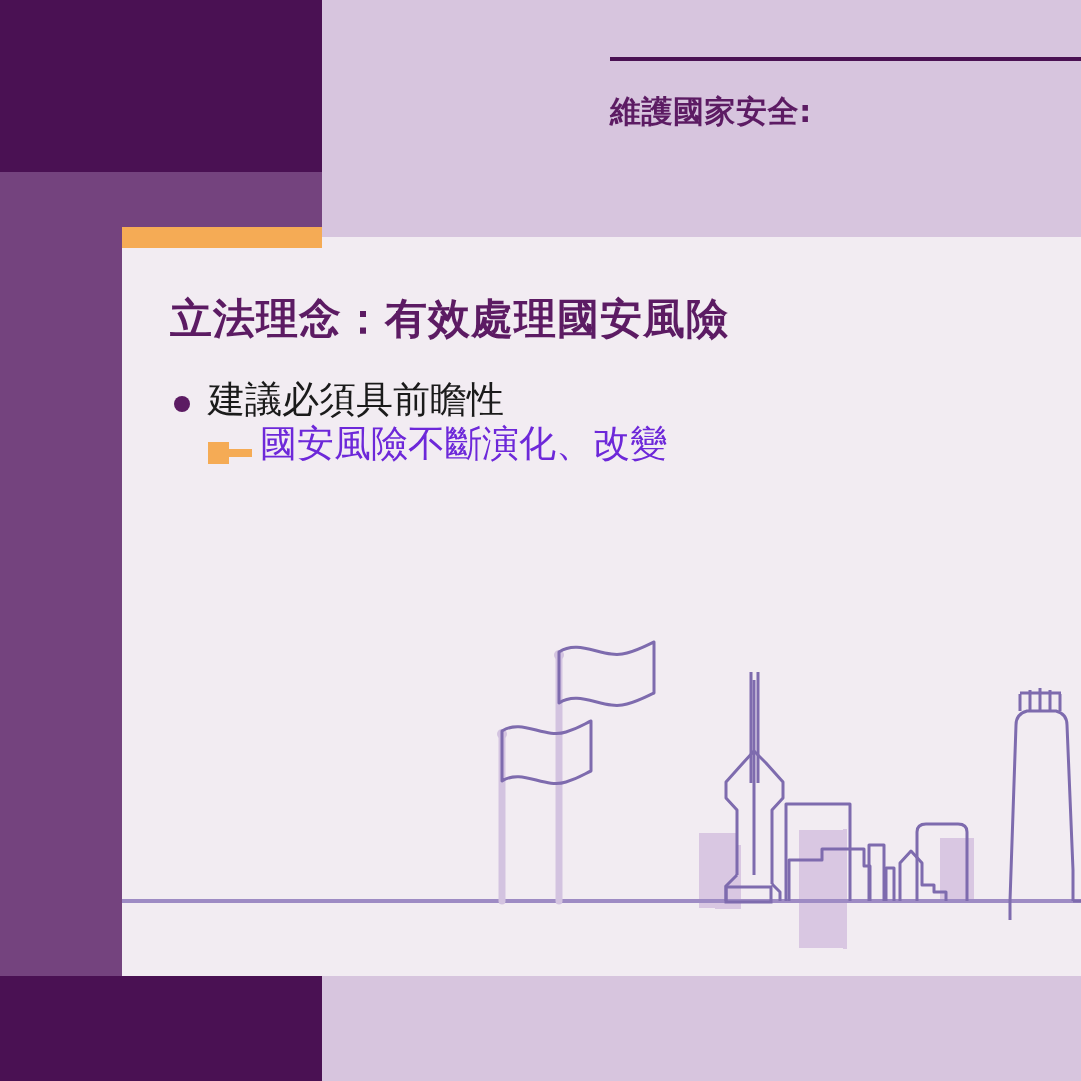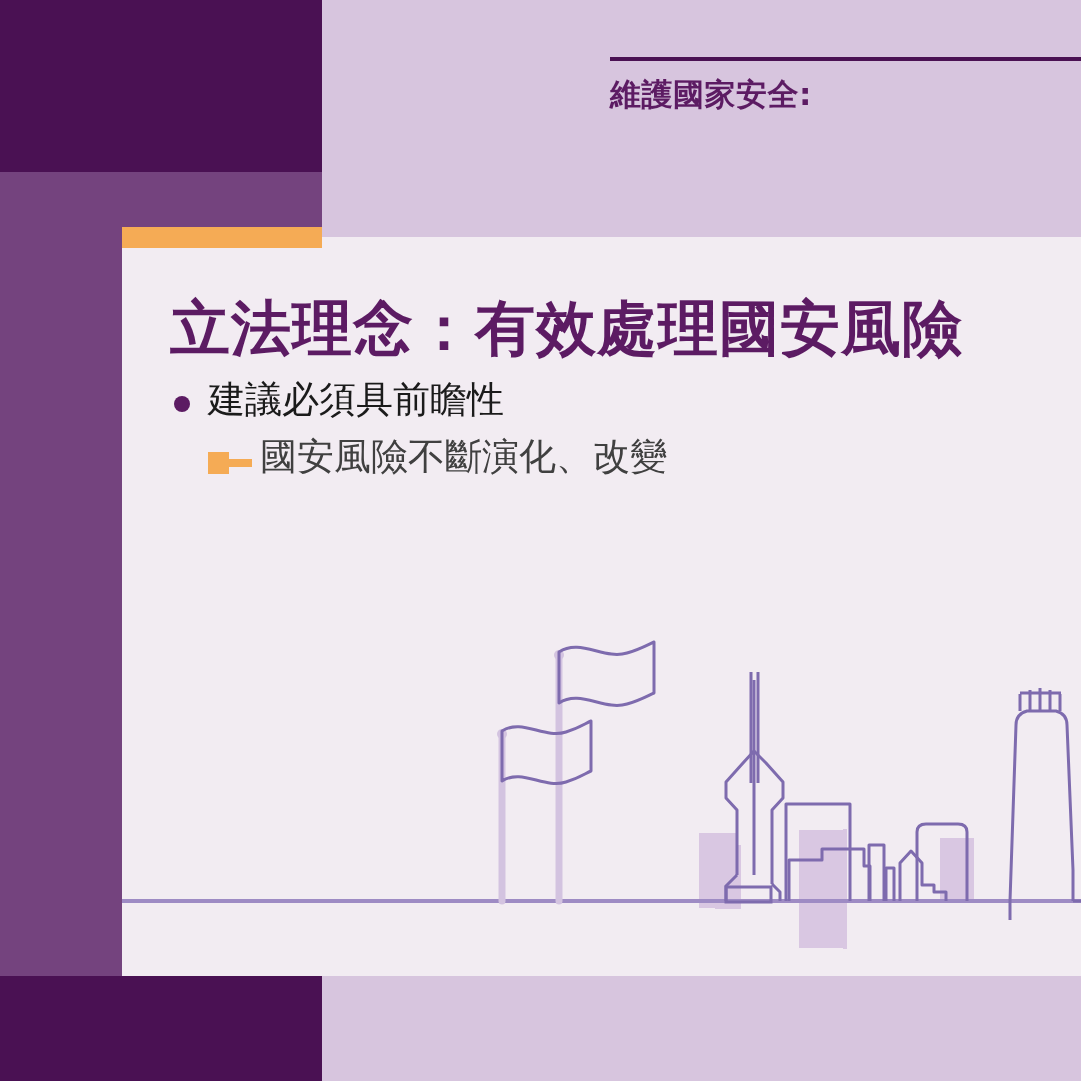--- a/index.html
+++ b/index.html
@@ -61,21 +61,21 @@
 
   
   .header-rule {
     position: absolute;
     left: 610px; top: 57px;
     width: 471px; height: 4px;
     background: #4A1153;
   }
   .header-title {
     position: absolute;
-    left: 610px; top: 72px;
+    left: 610px; top: 89px;
     width: 471px;
     color: #5C1B63;
     font-size: 31px;
     font-weight: bold;
     line-height: 1.42;
     letter-spacing: 0.5px;
   }
   .header-title div { white-space: nowrap; }
 
   
@@ -84,55 +84,56 @@
     left: 122px; top: 227px;
     width: 200px; height: 21px;
     background: #F5AB55;
   }
 
   
   .main-title {
     position: absolute;
     left: 170px; top: 296px;
     color: #5C1B63;
-    font-size: 60px;
+    font-size: 42px;
     font-weight: bold;
     letter-spacing: 1px;
     white-space: nowrap;
     line-height: 1.08;
   }
 
   
   .bullets {
     position: absolute;
     left: 168px; top: 378px;
     width: 870px;
   }
   .bullet-l1 {
     position: relative;
     padding-left: 40px;
     color: #1B1B1B;
     font-size: 37px;
     line-height: 1.18;
-    margin-bottom: 10px;
+    margin-bottom: 0;
   }
   .dot-marker {
     position: absolute;
     left: 6px; top: 18px;
     width: 16px; height: 16px;
     border-radius: 50%;
     background: #5C1B63;
   }
   .bullet-l2 {
     position: relative;
     padding-left: 92px;
-    color: #404040;
+    color: #6d28d9;
     font-size: 37px;
     line-height: 1.35;
     margin-bottom: 4px;
+    font-family: Liberation Mono, monospace;
   }
   .arrow-marker {
     position: absolute;
     left: 40px; top: 20px;
     width: 44px; height: 22px;
   }
   .arrow-marker .sq {
     position: absolute;
     left: 0; top: 0;
     width: 21px; height: 22px;

